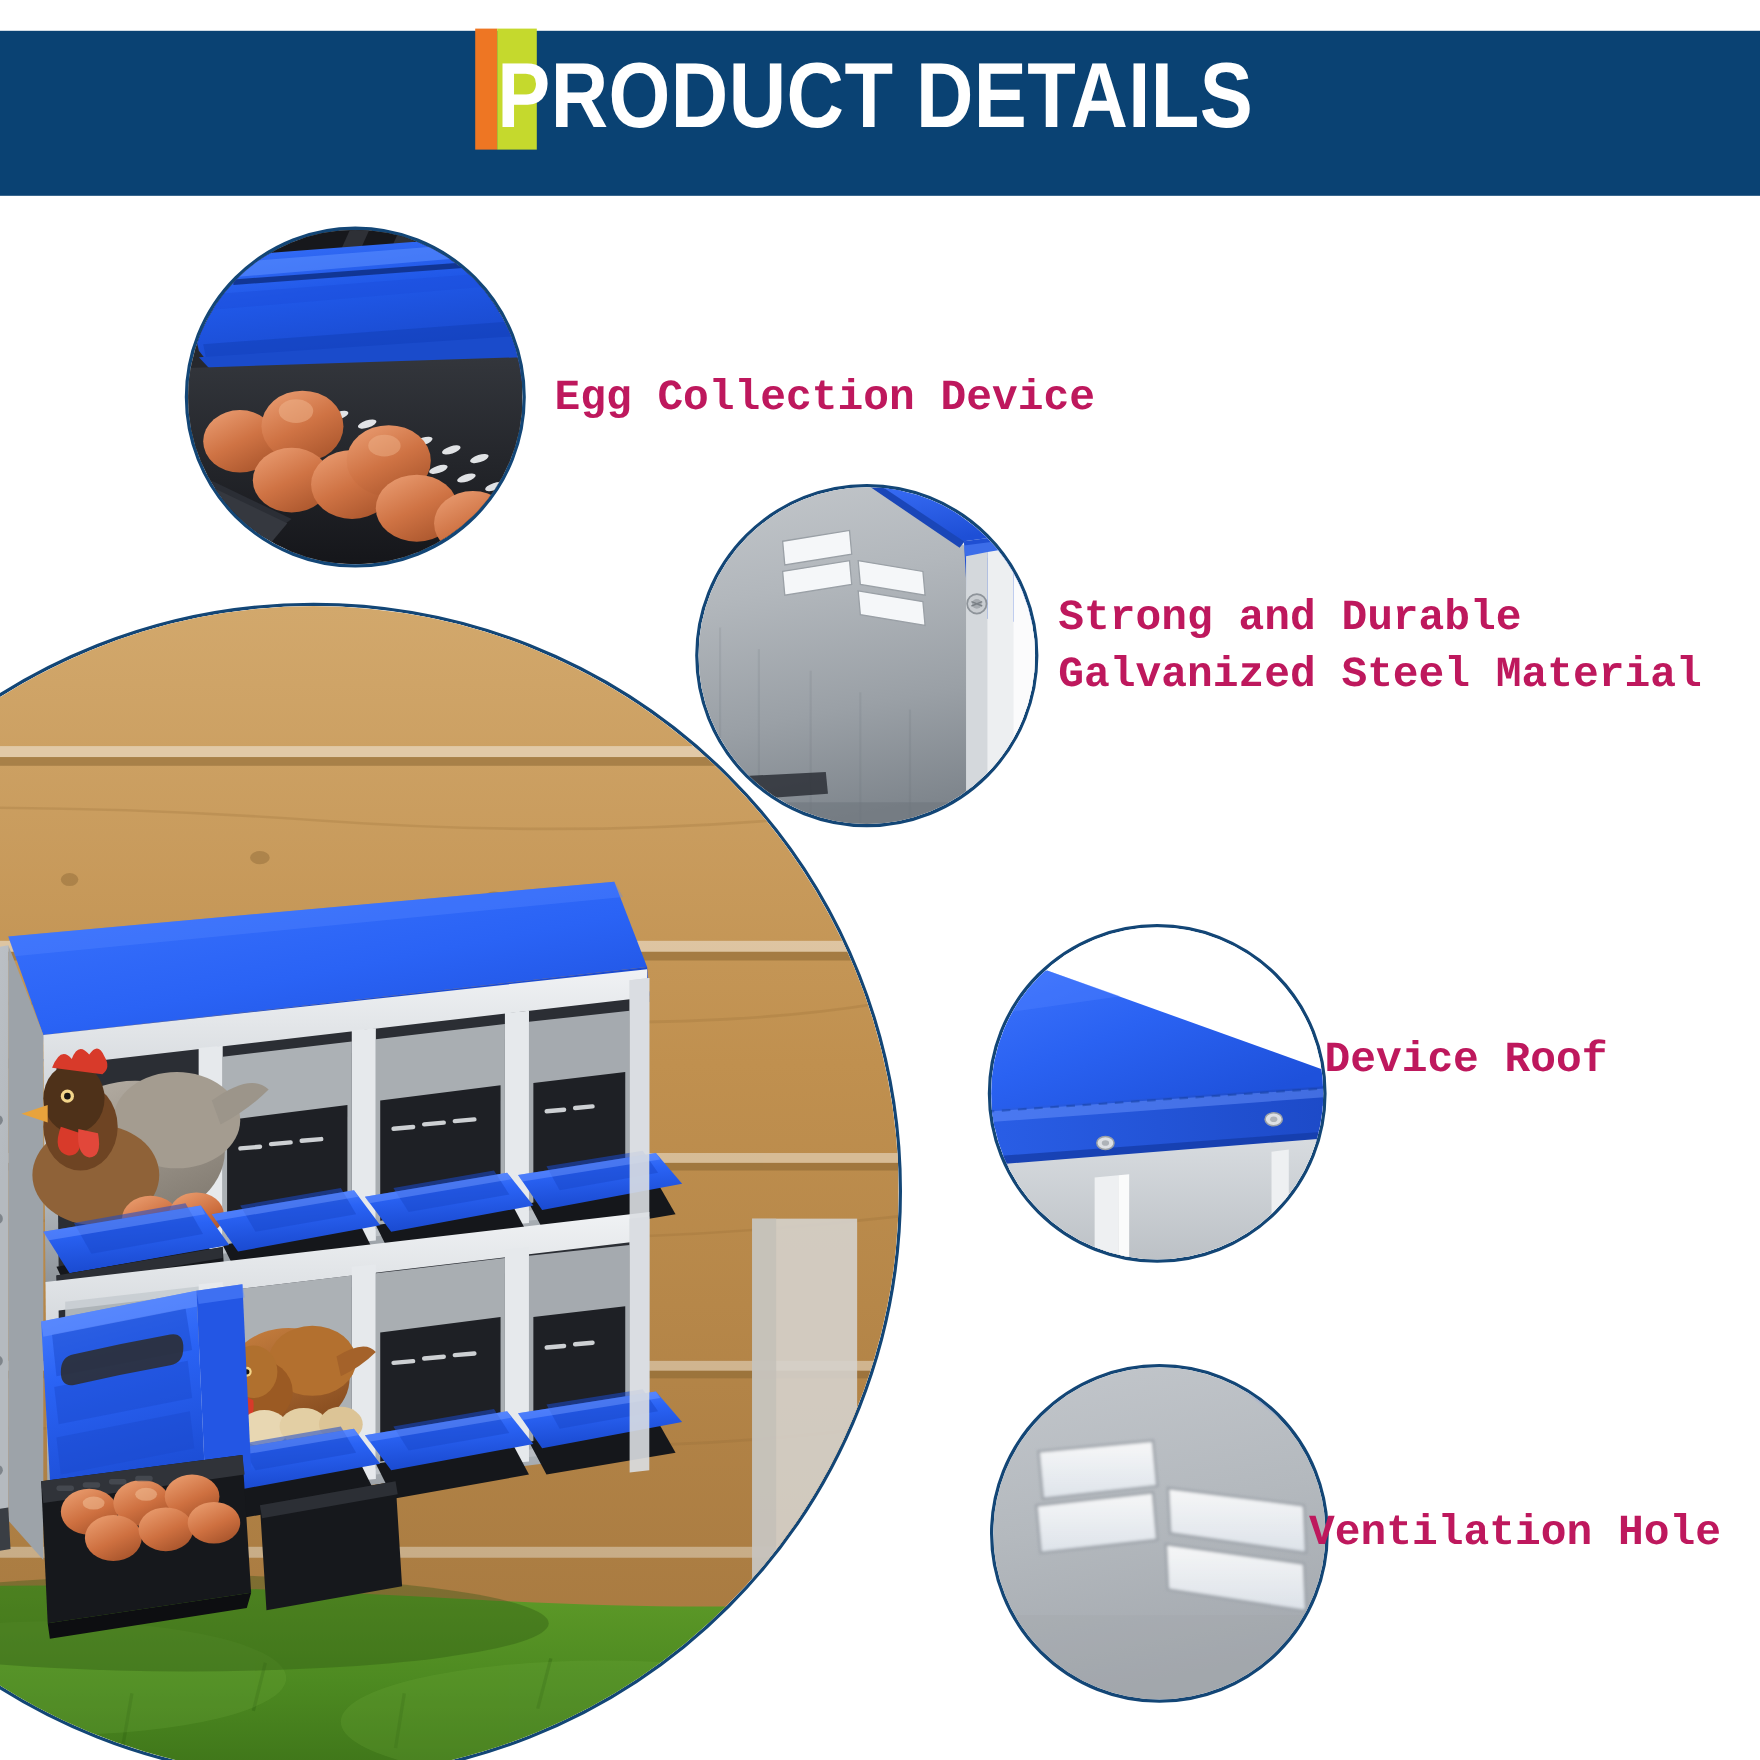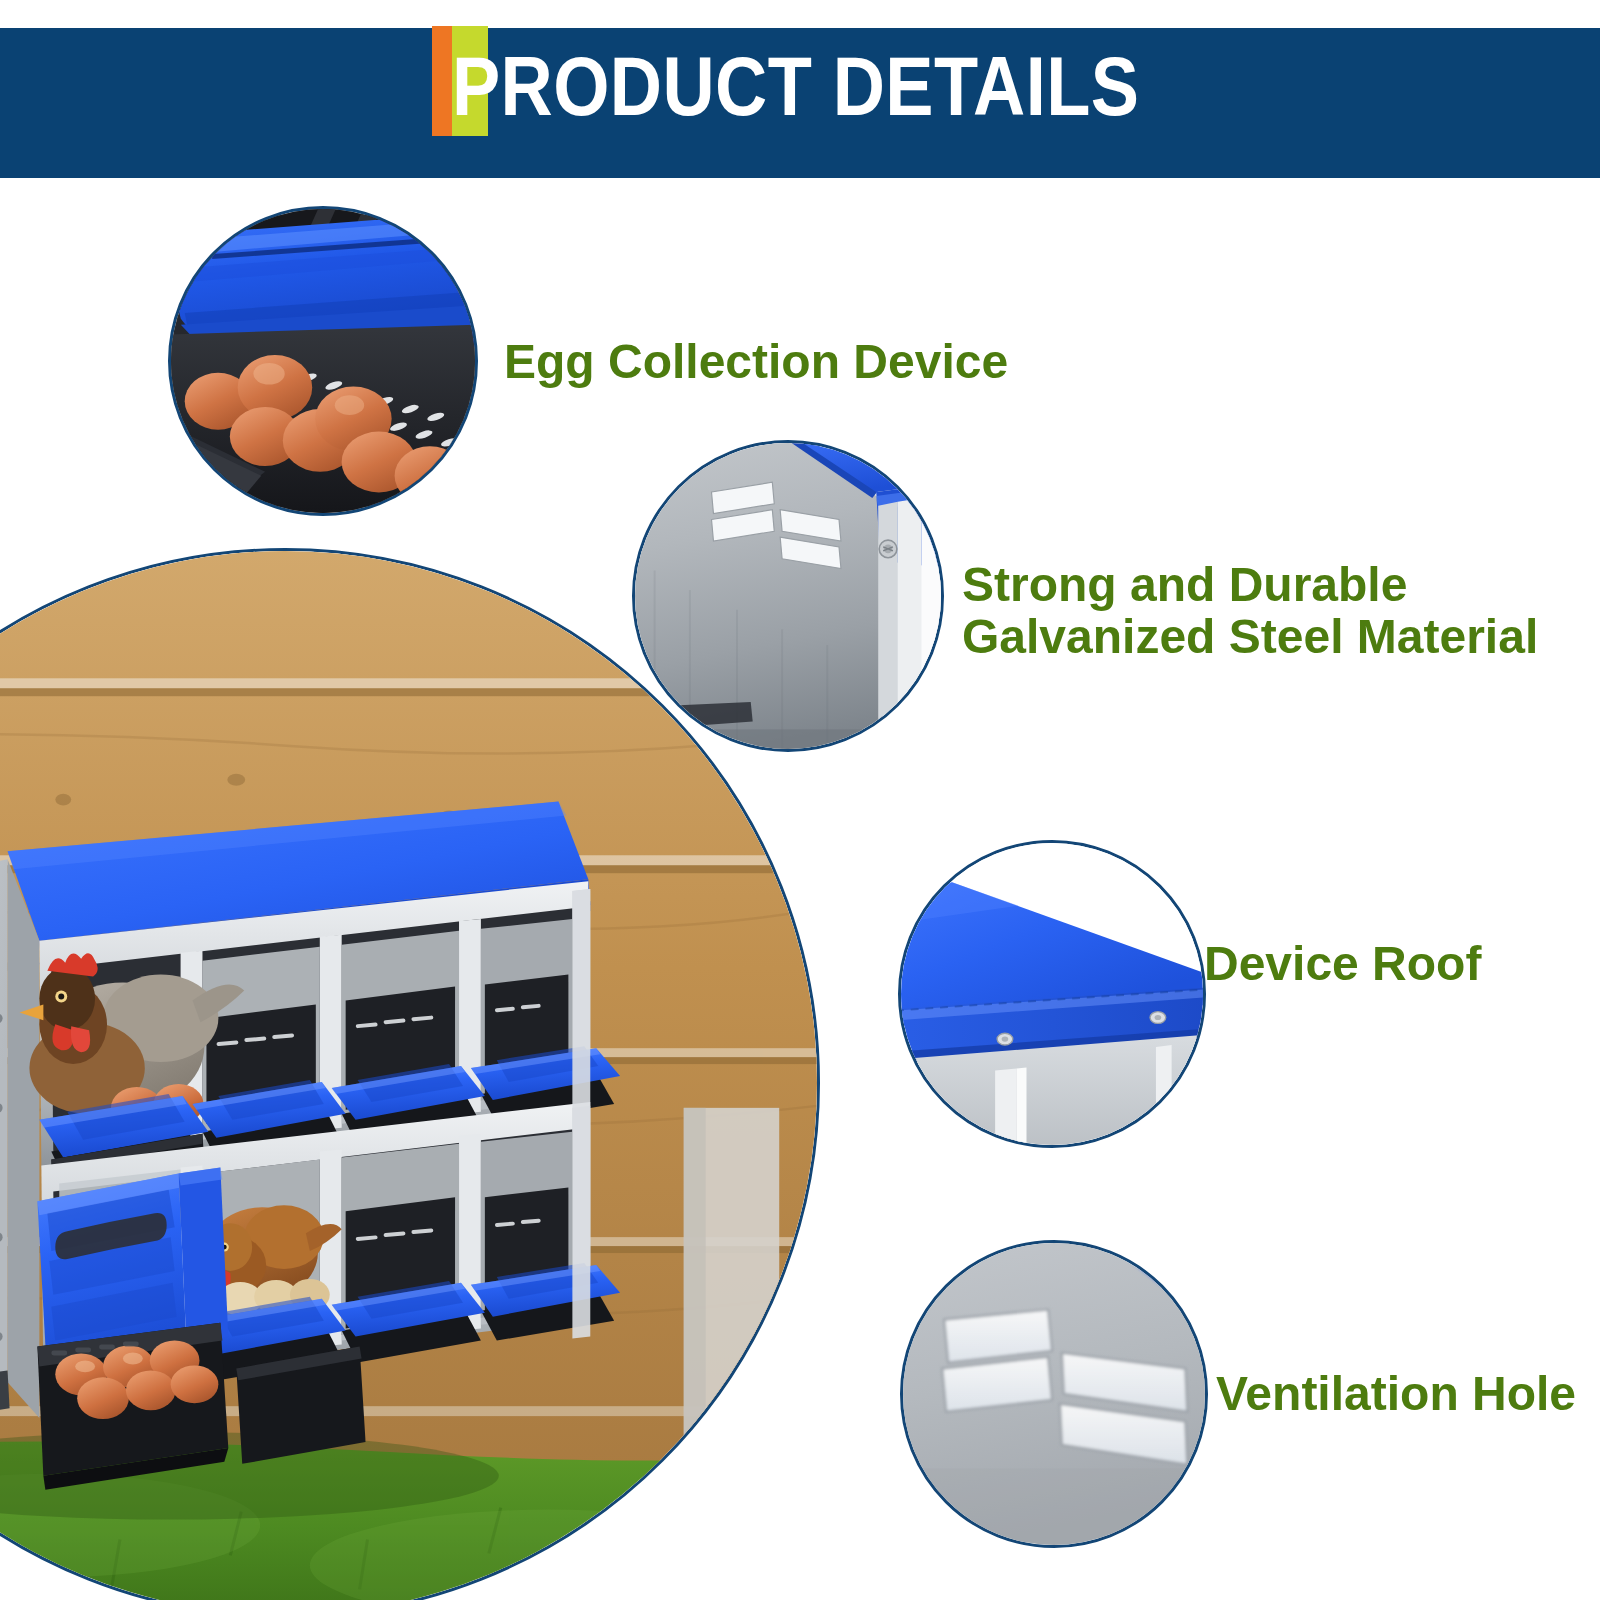--- a/index.html
+++ b/index.html
@@ -55,31 +55,31 @@
     line-height: 84px;
     transform: scaleX(0.86);
     transform-origin: left center;
     white-space: nowrap;
     font-family: "Liberation Sans", sans-serif;
   }
 
   
   .callout-label {
     position: absolute;
-    color: #4d7c0f;
+    color: #be185d;
     font-weight: bold;
-    font-size: 48px;
+    font-size: 39px;
     line-height: 52px;
-    font-family: Liberation Sans, sans-serif;
+    font-family: Liberation Mono, monospace;
     white-space: pre-line;
   }
   #label-egg        { left: 504px;  top: 336px; }
-  #label-steel      { left: 962px;  top: 536px; margin-top: 23px; }
+  #label-steel      { left: 962px;  top: 536px; }
   #label-roof       { left: 1204px; top: 938px; }
-  #label-vent       { left: 1216px; top: 1368px; text-align: right; }
+  #label-vent       { left: 1190px; top: 1368px; text-align: right; }
 
   
   .callout-circle {
     position: absolute;
     border-radius: 50%;
     overflow: hidden;
     box-sizing: border-box;
     border: 3px solid #134676;
   }
   #callout-egg   { left: 168px; top: 206px;  width: 310px; height: 310px; }

